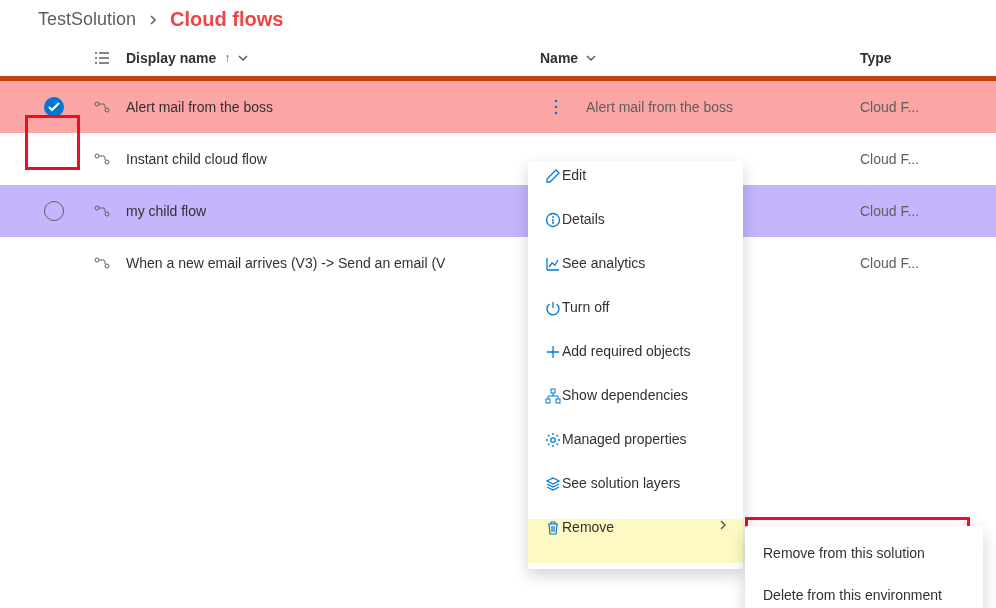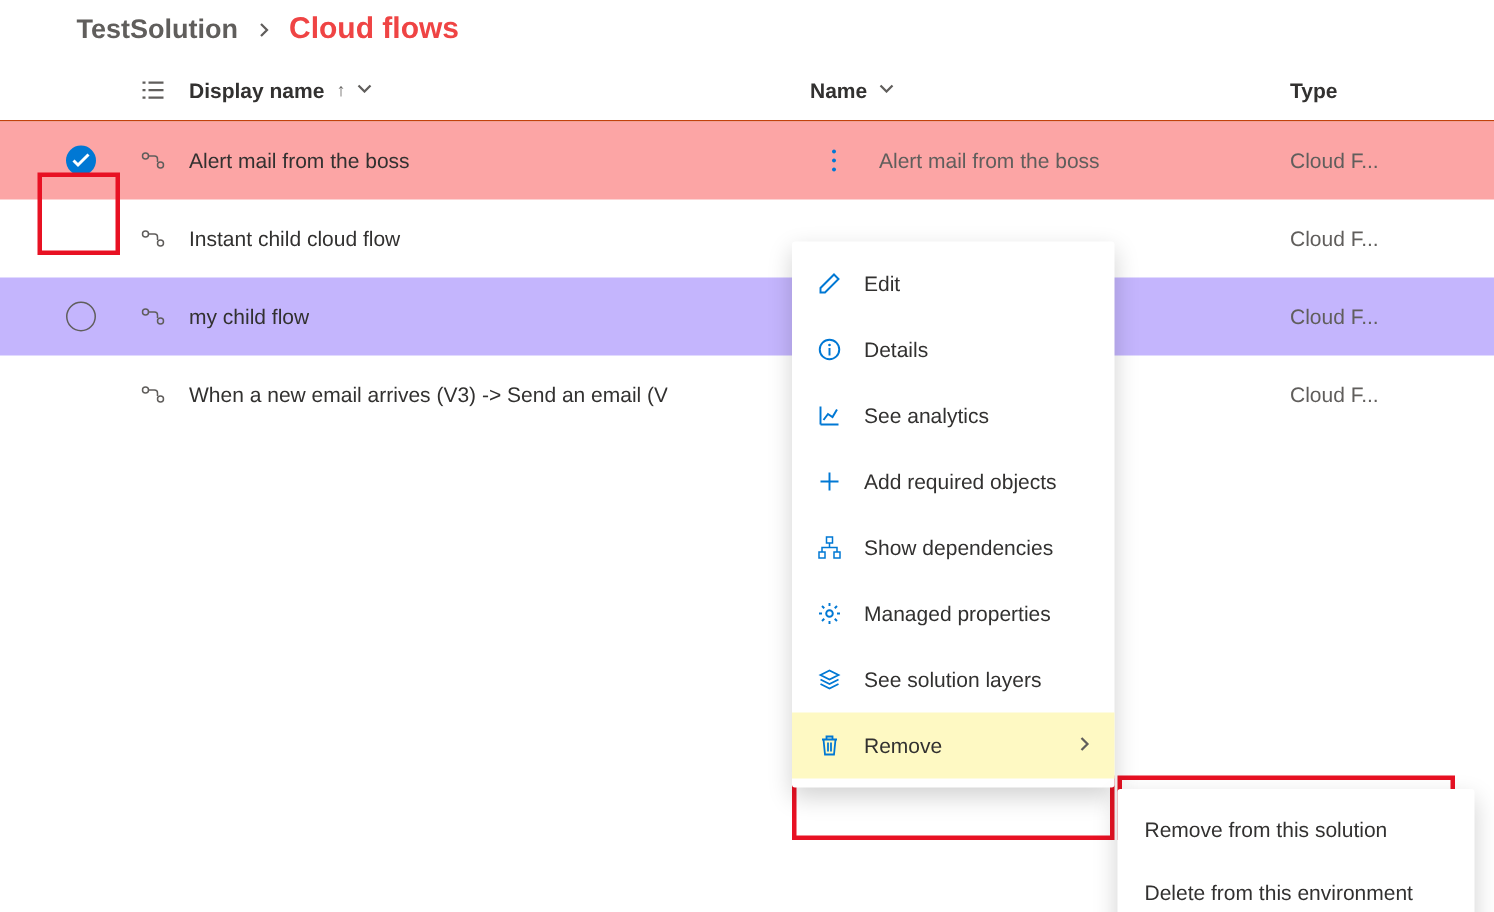--- a/index.html
+++ b/index.html
@@ -1,24 +1,24 @@
 <!DOCTYPE html>
 <html><head>
   <meta charset="utf-8">
   <style>
     * { box-sizing: border-box; margin: 0; padding: 0; font-family: "Segoe UI", -apple-system, sans-serif; }
     body { background: #fff; color: #323130; font-size: 14px; width: 996px; height: 608px; overflow: hidden; position: relative; }
 
     .breadcrumb { display: flex; align-items: center; gap: 12px; padding: 8px 0 8px 38px; font-size: 18px; }
-    .breadcrumb-parent { color: #605e5c; font-weight: 700; margin-left: 13px; }
+    .breadcrumb-parent { color: #605e5c; font-weight: 400; }
     .breadcrumb-sep { color: #605e5c; font-size: 14px; }
     .breadcrumb-current { font-weight: 600; color: #ef4444; font-size: 20px; }
 
     .table { width: 100%; }
-    .thead { display: flex; align-items: center; height: 42px; padding-left: 30px; border-bottom: 1px solid #c2410c; }
+    .thead { display: flex; align-items: center; height: 42px; padding-left: 30px; border-bottom: 5px solid #c2410c; }
     .col-check { width: 48px; display: flex; justify-content: center; }
     .col-flow { width: 48px; display: flex; justify-content: center; }
     .col-display { width: 414px; display: flex; align-items: center; gap: 8px; }
     .col-name { width: 320px; display: flex; align-items: center; gap: 8px; }
     .col-type { width: 120px; display: flex; align-items: center; }
     .th-label { font-weight: 600; color: #323130; }
     .sort-up { font-size: 12px; color: #605e5c; }
     .chev { font-size: 10px; color: #605e5c; }
 
     .list-icon svg, .flow-icon svg, .menu-icon svg { display: block; }
@@ -36,21 +36,21 @@
     .hl-remove { left: 528px; top: 517px; width: 215px; height: 43px; }
     .hl-submenu { left: 745px; top: 517px; width: 225px; height: 43px; }
 
     .ellipsis-btn { width: 32px; height: 32px; display: flex; align-items: center; justify-content: center; color: #605e5c; cursor: pointer; }
 
     .name-text { color: #605e5c; white-space: nowrap; overflow: hidden; text-overflow: ellipsis; }
     .display-text { color: #323130; white-space: nowrap; overflow: hidden; text-overflow: ellipsis; max-width: 360px; }
     .type-text { color: #605e5c; white-space: nowrap; overflow: hidden; text-overflow: ellipsis; max-width: 70px; }
 
     .context-menu { position: absolute; left: 528px; top: 161px; width: 215px; background: #fff; box-shadow: 0 6px 16px rgba(0,0,0,0.18); border-radius: 2px; padding: 6px 0; z-index: 10; }
-    .menu-item { display: flex; align-items: center; gap: 14px; height: 44px; padding: 0 16px; cursor: pointer; position: relative; }
+    .menu-item { display: flex; height: 44px; padding: 0 16px; cursor: pointer; position: relative; }
     .menu-item.hover { background: #fef9c3; }
     .menu-item .mi-icon { width: 18px; height: 18px; color: #0078d4; display: flex; align-items: center; justify-content: center; }
     .menu-item .mi-text { color: #323130; }
     .menu-item .mi-chev { margin-left: auto; font-size: 12px; color: #605e5c; }
 
     .sub-menu { position: absolute; left: 745px; top: 526px; width: 238px; background: #fff; box-shadow: 0 6px 16px rgba(0,0,0,0.18); border-radius: 2px; padding: 6px 0; z-index: 11; }
     .sub-item { display: flex; align-items: center; height: 42px; padding: 0 18px; cursor: pointer; }
     .sub-item .si-text { color: #323130; white-space: nowrap; }
 
     .col-name-cell { display: flex; align-items: center; gap: 14px; width: 320px; }
@@ -214,20 +214,28 @@
     <span class="mi-icon">
         <svg width="16" height="16" viewBox="0 0 16 16">
           <path d="M2 14 V2 M2 14 H14 M4 11 L7 7 L10 9 L13 4" stroke="#0078d4" stroke-width="1.3" fill="none"></path>
         </svg>
       </span>
     <span class="mi-text">See analytics</span>
   </div>
   <div class="menu-item">
     <span class="mi-icon">
         <svg width="16" height="16" viewBox="0 0 16 16">
+          <path d="M8 2 V8 M4.5 4 A6 6 0 1 0 11.5 4" stroke="#0078d4" stroke-width="1.3" fill="none"></path>
+        </svg>
+      </span>
+    <span class="mi-text">Turn off</span>
+  </div>
+  <div class="menu-item">
+    <span class="mi-icon">
+        <svg width="16" height="16" viewBox="0 0 16 16">
           <path d="M8 2 V14 M2 8 H14" stroke="#0078d4" stroke-width="1.3"></path>
         </svg>
       </span>
     <span class="mi-text">Add required objects</span>
   </div>
   <div class="menu-item">
     <span class="mi-icon">
         <svg width="16" height="16" viewBox="0 0 16 16">
           <rect x="6" y="1" width="4" height="4" stroke="#0078d4" fill="none"></rect>
           <rect x="1" y="11" width="4" height="4" stroke="#0078d4" fill="none"></rect>

